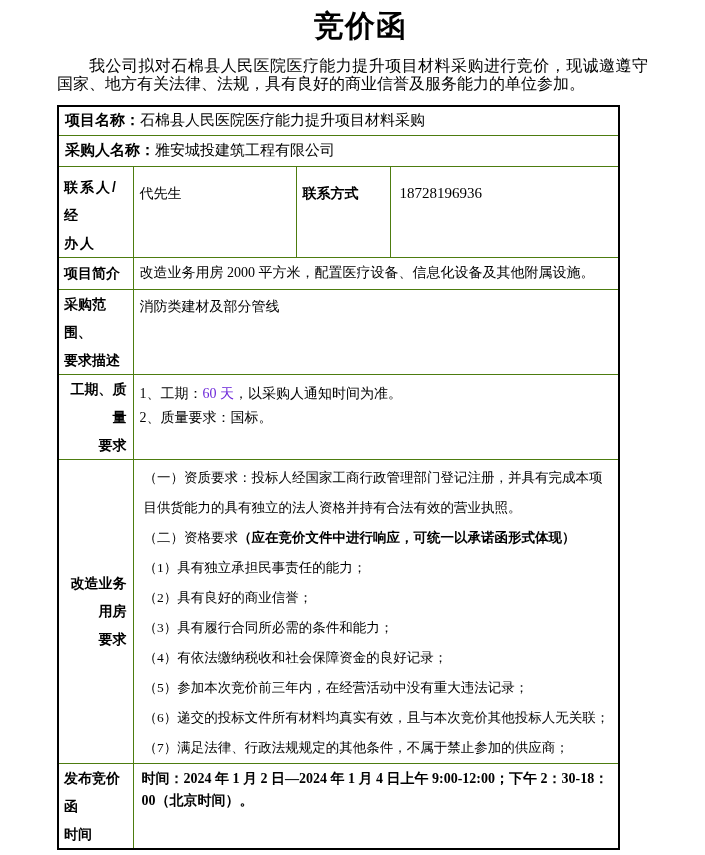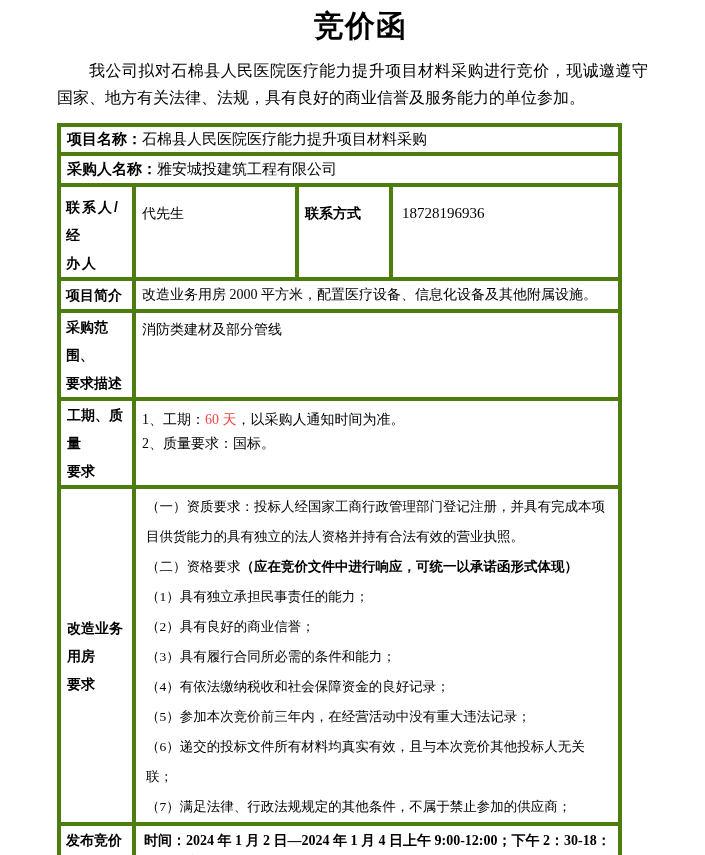--- a/index.html
+++ b/index.html
@@ -6,38 +6,38 @@
   body{
     width:705px;height:855px;overflow:hidden;background:#ffffff;color:#000;
     font-family:"Liberation Serif","DejaVu Serif",serif;
     -webkit-font-smoothing:antialiased;
   }
   .page-title{
     text-align:center;font-size:30px;font-weight:bold;
     margin:6px 0 10px 16px;letter-spacing:1px;
   }
   .intro{
-    margin:0 57px 12px 57px;font-size:16px;line-height:27px;
+    margin:0 57px 12px 57px;font-size:16px;line-height:18px;
     text-indent:2em;text-align:justify;
   }
   table.bid{
     margin-left:57px;width:561px;border-collapse:collapse;table-layout:fixed;
     border:2px solid #000;
   }
   table.bid td{
-    border:4px solid #4d7c0f;vertical-align:middle;overflow:hidden;
+    border:1px solid #4d7c0f;vertical-align:middle;overflow:hidden;
     font-size:14px;padding:0 6px;
   }
   
   td.lbl{
     font-weight:bold;font-size:13px;padding:1px 3px;white-space:pre-line;
     line-height:28px;vertical-align:middle;
     font-family:"Liberation Sans","DejaVu Sans",sans-serif;
   }
-  td.lbl.center{text-align:left;}
+  td.lbl.center{text-align:right;}
   td.lbl.left{text-align:left;padding-left:5px;}
   .inl-lbl{
     font-weight:bold;font-size:15px;
     font-family:"Liberation Sans","DejaVu Sans",sans-serif;
   }
   tr.r1 td,tr.r2 td{font-size:15px;}
   tr.r1{height:29px}
   tr.r2{height:31px}
   tr.r3{height:58px}
   tr.r3 td{vertical-align:top;padding-top:18px;}
@@ -57,21 +57,21 @@
     vertical-align:top;padding:3px 8px 0 10px;font-size:13.5px;line-height:30px;
   }
   tr.r7 td.content p{margin:0;}
   tr.r8{height:57px}
   tr.r8 td.content{
     vertical-align:top;padding:4px 6px 0 8px;font-weight:bold;line-height:22px;
   }
   .bold-seg{
     font-weight:bold;font-family:Liberation Sans, sans-serif;
   }
-  .red{color:#ef4444;}
+  .red{color:#6d28d9;}
 </style>
 </head>
 <body>
 
 <h1 class="page-title">竞价函</h1>
 
 <p class="intro">我公司拟对石棉县人民医院医疗能力提升项目材料采购进行竞价，现诚邀遵守国家、地方有关法律、法规，具有良好的商业信誉及服务能力的单位参加。</p>
 
 <table class="bid">
   <colgroup>

